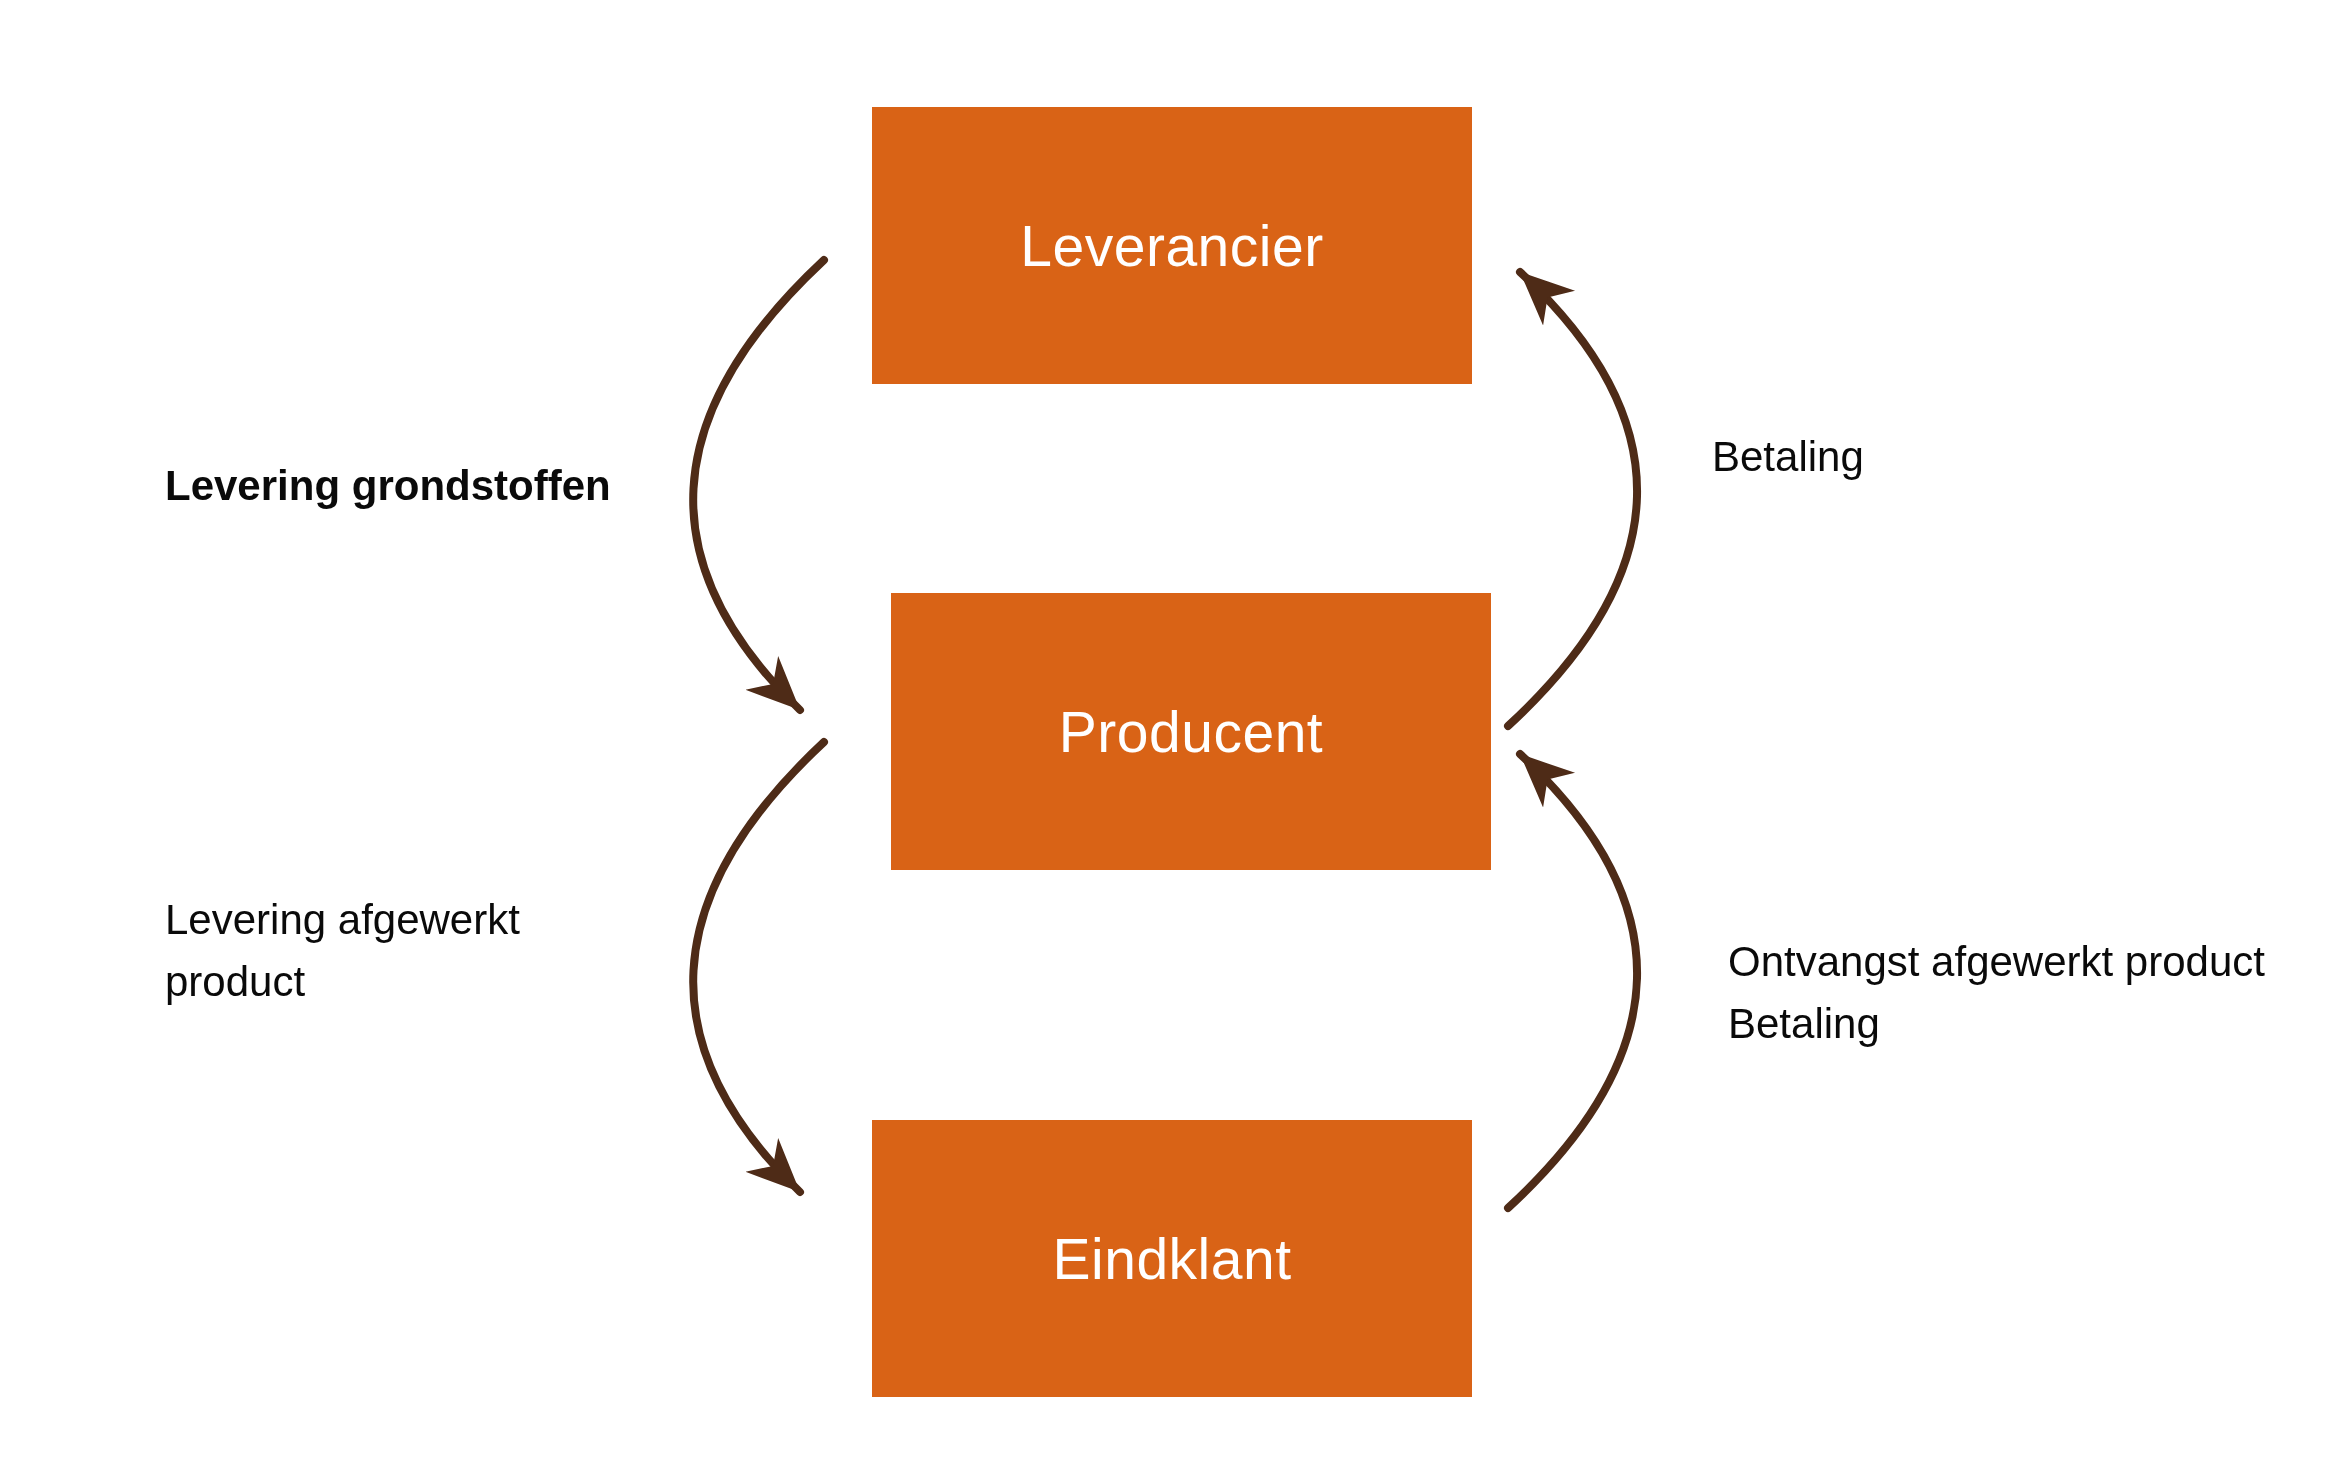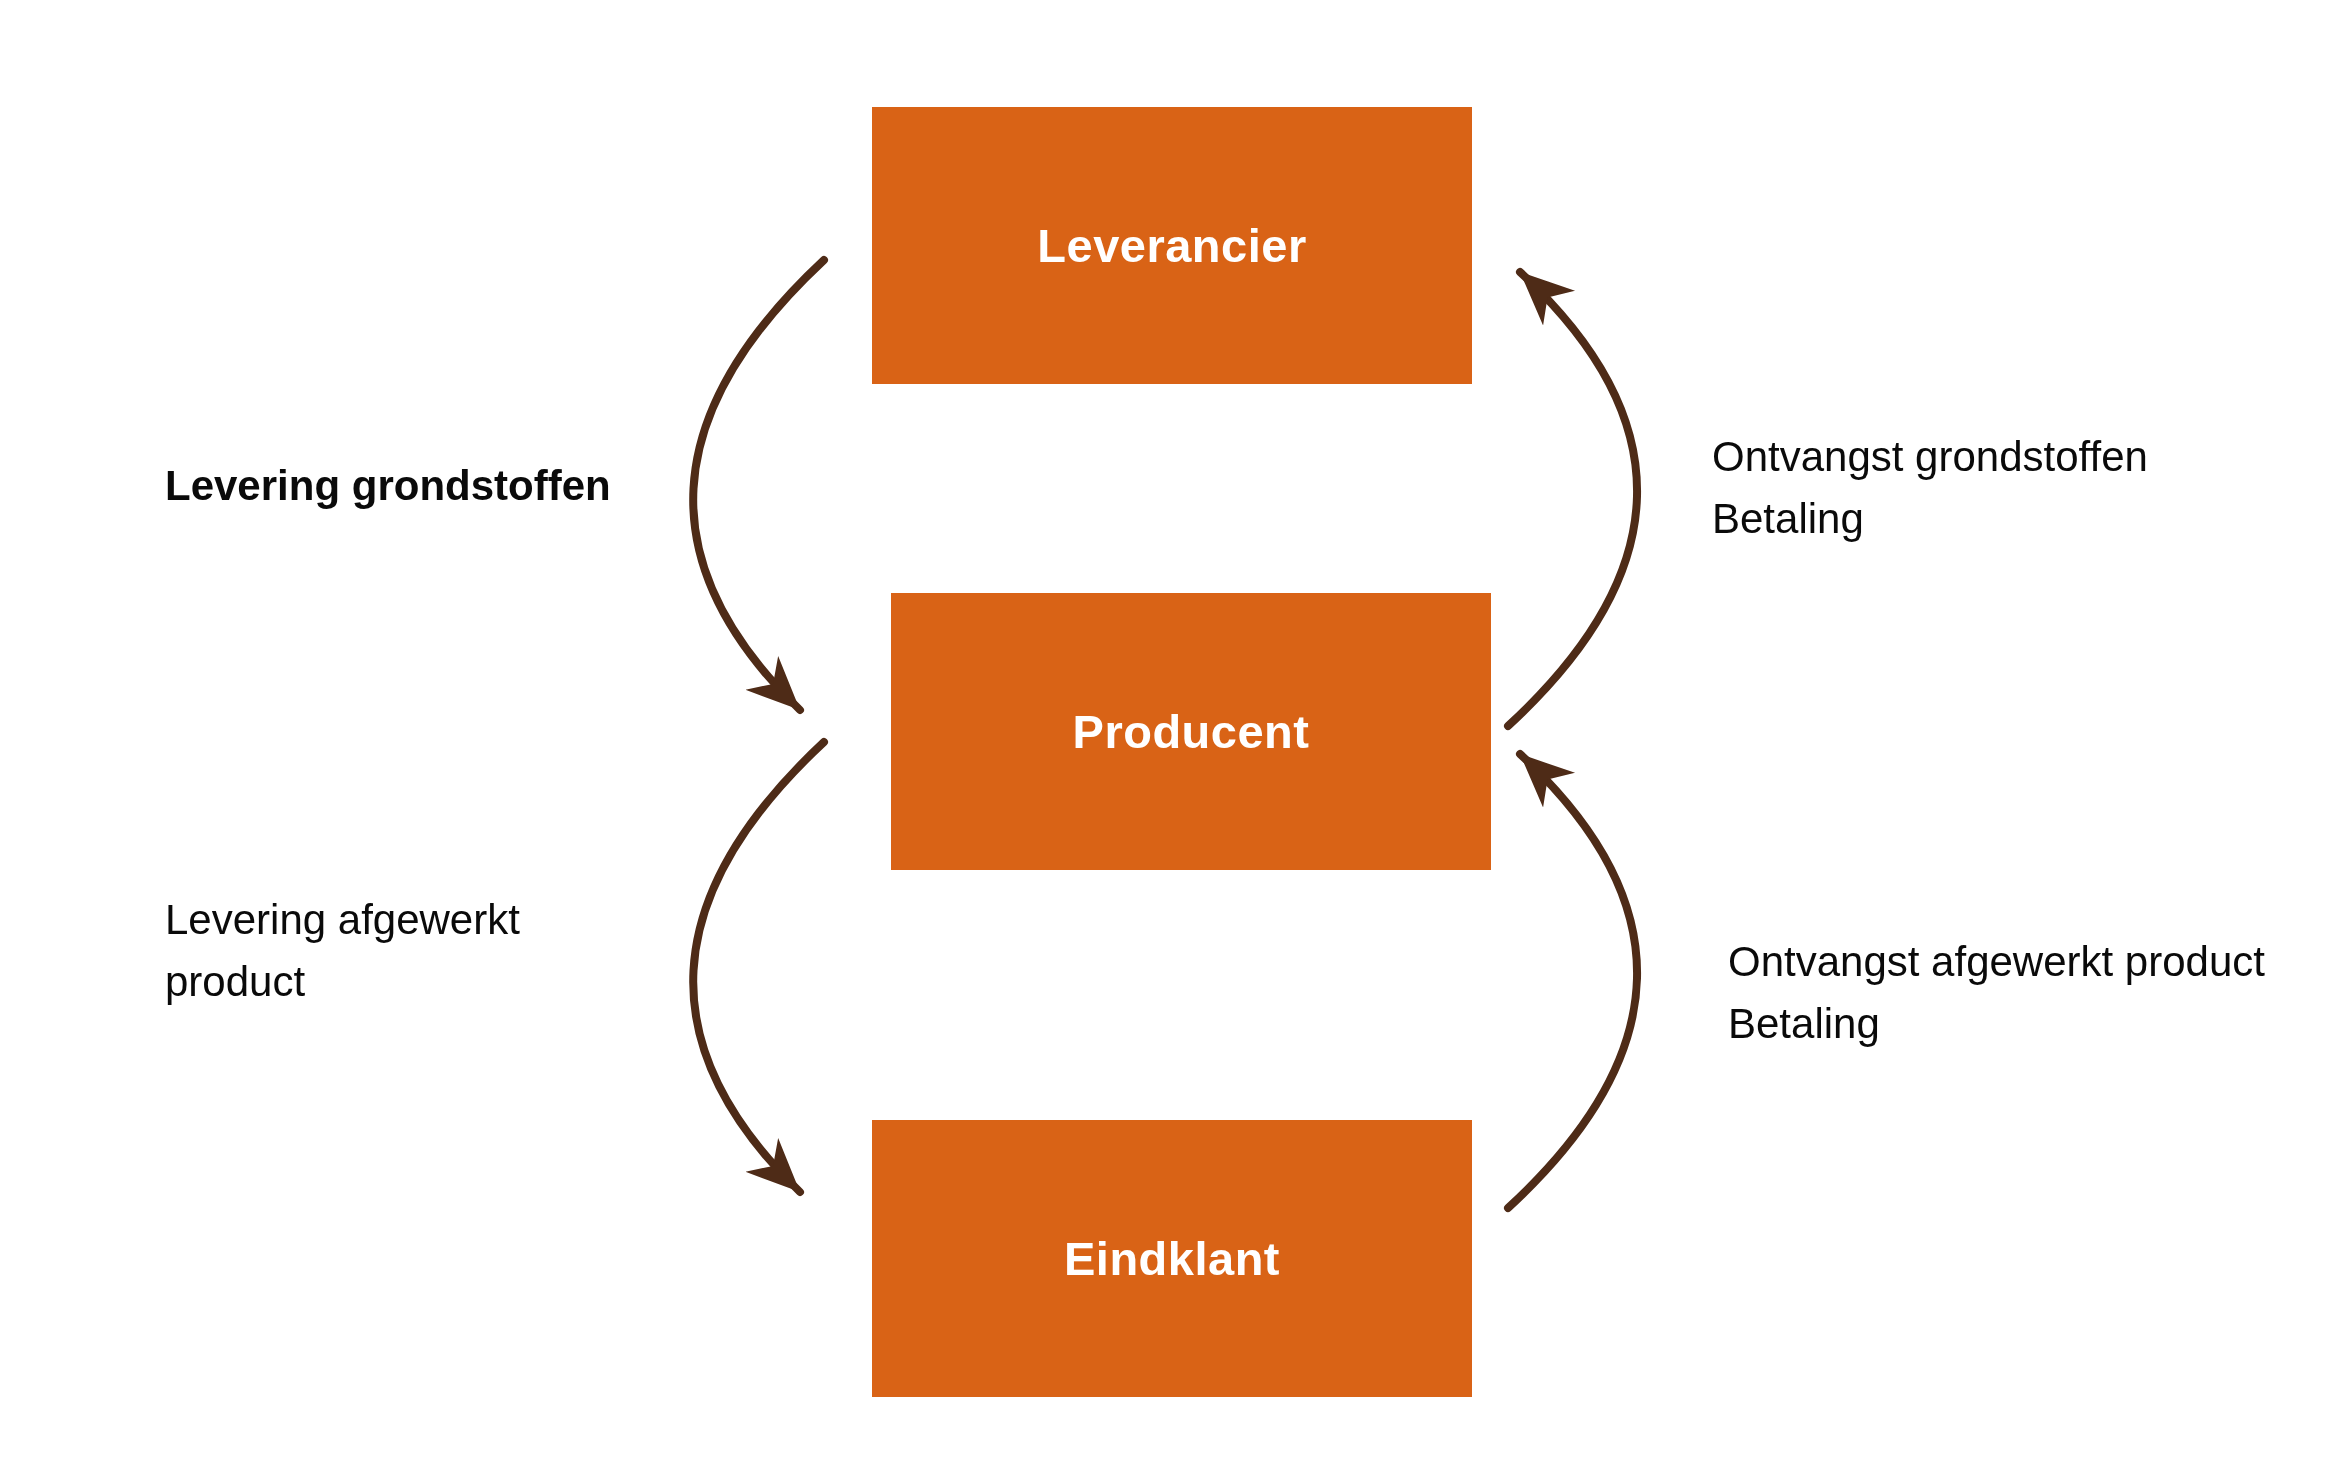--- a/index.html
+++ b/index.html
@@ -35,22 +35,22 @@
   .node {
     position: absolute;
     left: 872px;
     width: 600px;
     height: 277px;
     background: var(--node-fill, #d96316);
     color: var(--node-text, #ffffff);
     display: flex;
     align-items: center;
     justify-content: center;
-    font-size: 47px;
-    font-weight: bold;
+    font-size: 57px;
+    font-weight: normal;
     letter-spacing: 0.5px;
   }
   #node-leverancier { top: 107px; }
   #node-producent   { top: 593px; margin-left: 19px; }
   #node-eindklant   { top: 1120px; }
   .flow-label {
     position: absolute;
     color: var(--label-text, #0a0a0a);
     font-size: 42px;
     line-height: 62px;
@@ -83,21 +83,20 @@
 
   <div class="node" id="node-producent">Producent</div>
 
   <div class="node" id="node-eindklant">Eindklant</div>
 
   <div class="flow-label" id="label-left-top">
     <span>Levering grondstoffen</span>
   </div>
 
   <div class="flow-label" id="label-right-top">
-    <span>Ontvangst grondstoffen</span>
     <span>Betaling</span>
   </div>
 
   <div class="flow-label" id="label-left-bottom">
     <span>Levering afgewerkt</span>
     <span>product</span>
   </div>
 
   <div class="flow-label" id="label-right-bottom">
     <span>Ontvangst afgewerkt product</span>

